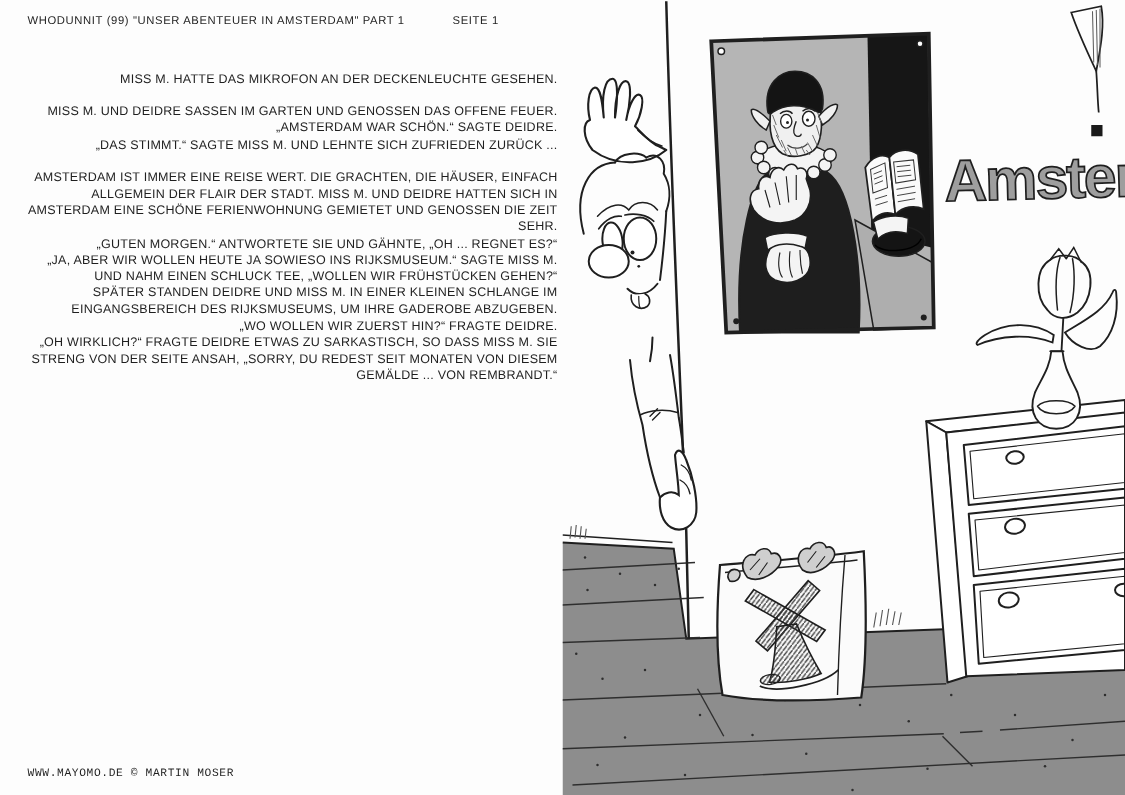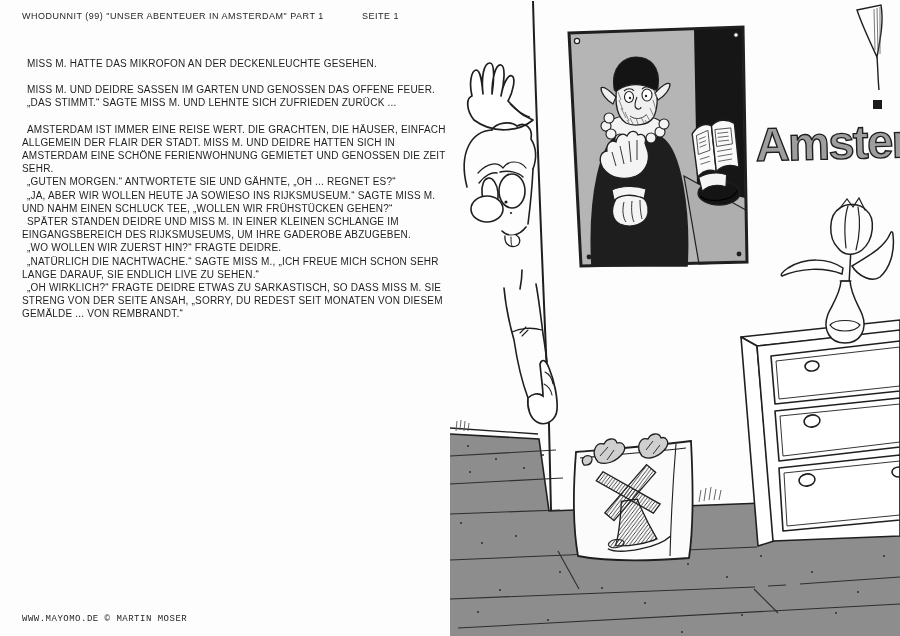--- a/index.html
+++ b/index.html
@@ -5,48 +5,48 @@
   :root{
     --ink:#1f1f1f; --floor:#8d8d8d; --painting_bg:#b5b5b5;
     --painting_panel:#161616; --letters:#9e9e9e; --paper:#fdfdfd;
   }
   html,body{margin:0;padding:0;}
   .page{position:relative;width:900px;height:636px;background:var(--paper);
         overflow:hidden;font-family:"Liberation Sans",sans-serif;color:var(--ink);}
   .header{position:absolute;top:11px;left:22px;width:420px;font-size:9px;
           letter-spacing:0.5px;white-space:nowrap;}
   .header .page-label{position:absolute;left:340px;top:0;}
-  .story{position:absolute;top:57px;left:22px;width:436px;font-size:10px;
-         line-height:13.2px;letter-spacing:0.2px;}
+  .story{position:absolute;top:57px;left:10px;width:436px;font-size:10px;
+         line-height:13.2px;letter-spacing:0.2px;text-align:right;}
   .para{text-indent:5px;}
   .gap{margin-top:13px;}
   .footer{position:absolute;left:22px;bottom:12px;font-size:9px;letter-spacing:0.5px;font-family:Liberation Mono, monospace;}
   .art{position:absolute;left:450px;top:0;width:450px;height:636px;}
   svg{display:block;}
 </style>
 </head>
 <body>
 
 <div class="page">
 
   <div class="header">
     <span>WHODUNNIT (99) "UNSER ABENTEUER IN AMSTERDAM" PART 1</span>
     <span class="page-label">SEITE 1</span>
   </div>
 
   <div class="story">
     <div class="para">MISS M. HATTE DAS MIKROFON AN DER DECKENLEUCHTE GESEHEN.</div>
     <div class="para gap">MISS M. UND DEIDRE SASSEN IM GARTEN UND GENOSSEN DAS OFFENE FEUER.</div>
+    <div class="para">„AMSTERDAM WAR SCHÖN.“ SAGTE DEIDRE.</div>
     <div class="para">„DAS STIMMT.“ SAGTE MISS M. UND LEHNTE SICH ZUFRIEDEN ZURÜCK ...</div>
     <div class="para gap">AMSTERDAM IST IMMER EINE REISE WERT. DIE GRACHTEN, DIE HÄUSER, EINFACH ALLGEMEIN DER FLAIR DER STADT. MISS M. UND DEIDRE HATTEN SICH IN AMSTERDAM EINE SCHÖNE FERIENWOHNUNG GEMIETET UND GENOSSEN DIE ZEIT SEHR.</div>
     <div class="para">„GUTEN MORGEN.“ ANTWORTETE SIE UND GÄHNTE, „OH ... REGNET ES?“</div>
     <div class="para">„JA, ABER WIR WOLLEN HEUTE JA SOWIESO INS RIJKSMUSEUM.“ SAGTE MISS M. UND NAHM EINEN SCHLUCK TEE, „WOLLEN WIR FRÜHSTÜCKEN GEHEN?“</div>
     <div class="para">SPÄTER STANDEN DEIDRE UND MISS M. IN EINER KLEINEN SCHLANGE IM EINGANGSBEREICH DES RIJKSMUSEUMS, UM IHRE GADEROBE ABZUGEBEN.</div>
     <div class="para">„WO WOLLEN WIR ZUERST HIN?“ FRAGTE DEIDRE.</div>
-    <div class="para">„NATÜRLICH DIE NACHTWACHE.“ SAGTE MISS M., „ICH FREUE MICH SCHON SEHR LANGE DARAUF, SIE ENDLICH LIVE ZU SEHEN.“</div>
     <div class="para">„OH WIRKLICH?“ FRAGTE DEIDRE ETWAS ZU SARKASTISCH, SO DASS MISS M. SIE STRENG VON DER SEITE ANSAH, „SORRY, DU REDEST SEIT MONATEN VON DIESEM GEMÄLDE ... VON REMBRANDT.“</div>
   </div>
 
   <div class="footer">WWW.MAYOMO.DE © MARTIN MOSER</div>
 
   <div class="art">
   <svg viewBox="450 0 450 636" width="450" height="636">
     <defs>
       <pattern id="hatch" width="4" height="4" patternUnits="userSpaceOnUse">
         <path d="M0 4 L4 0" stroke="#3a3a3a" stroke-width="1" fill="none"></path>

